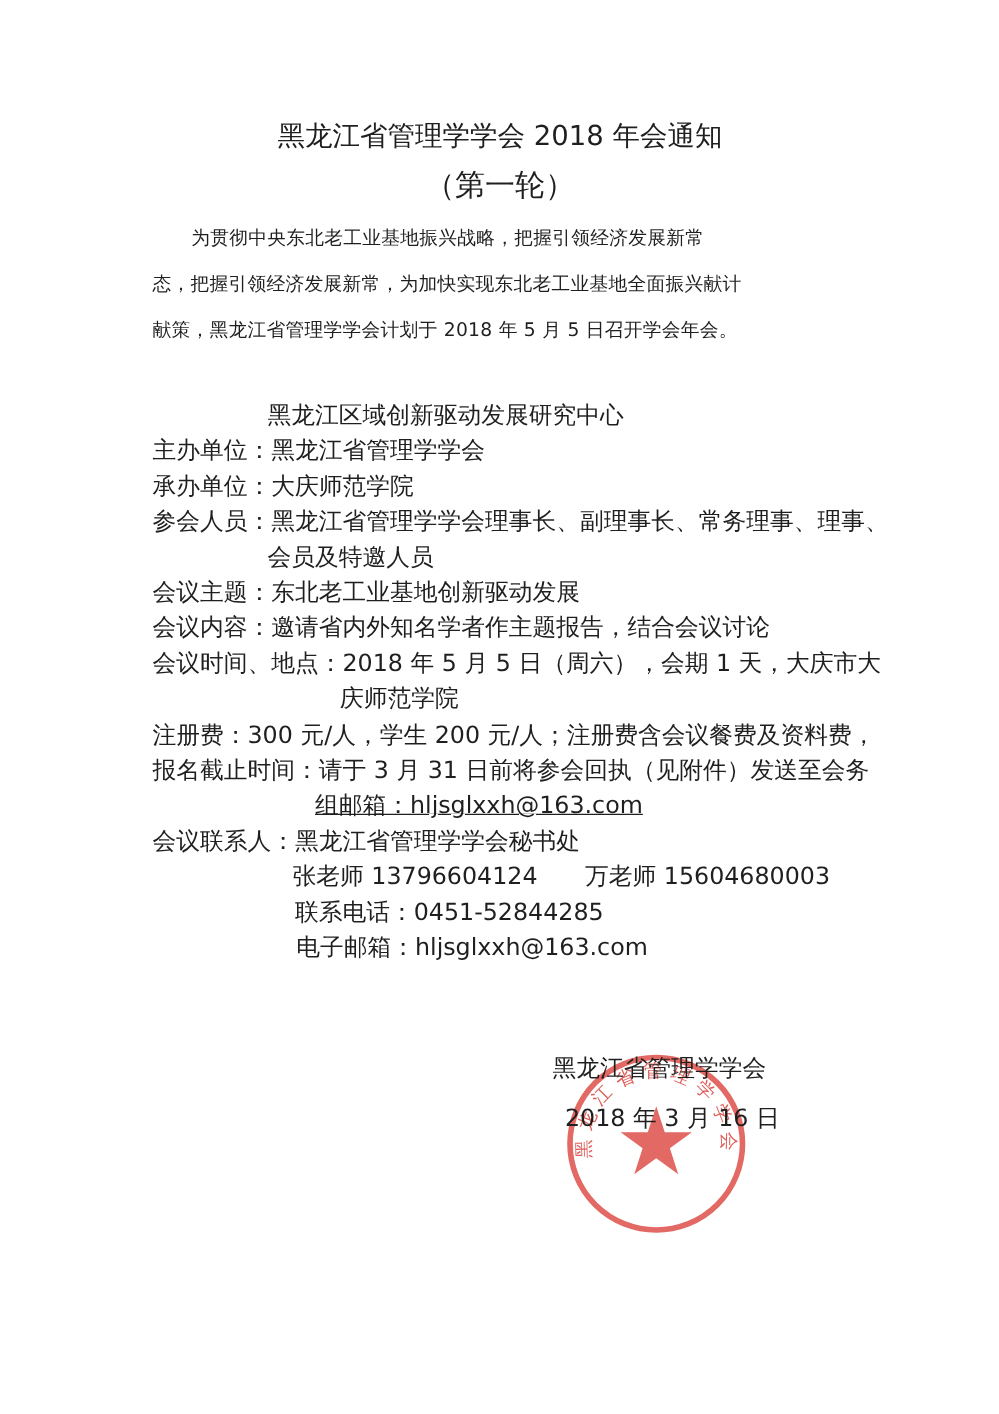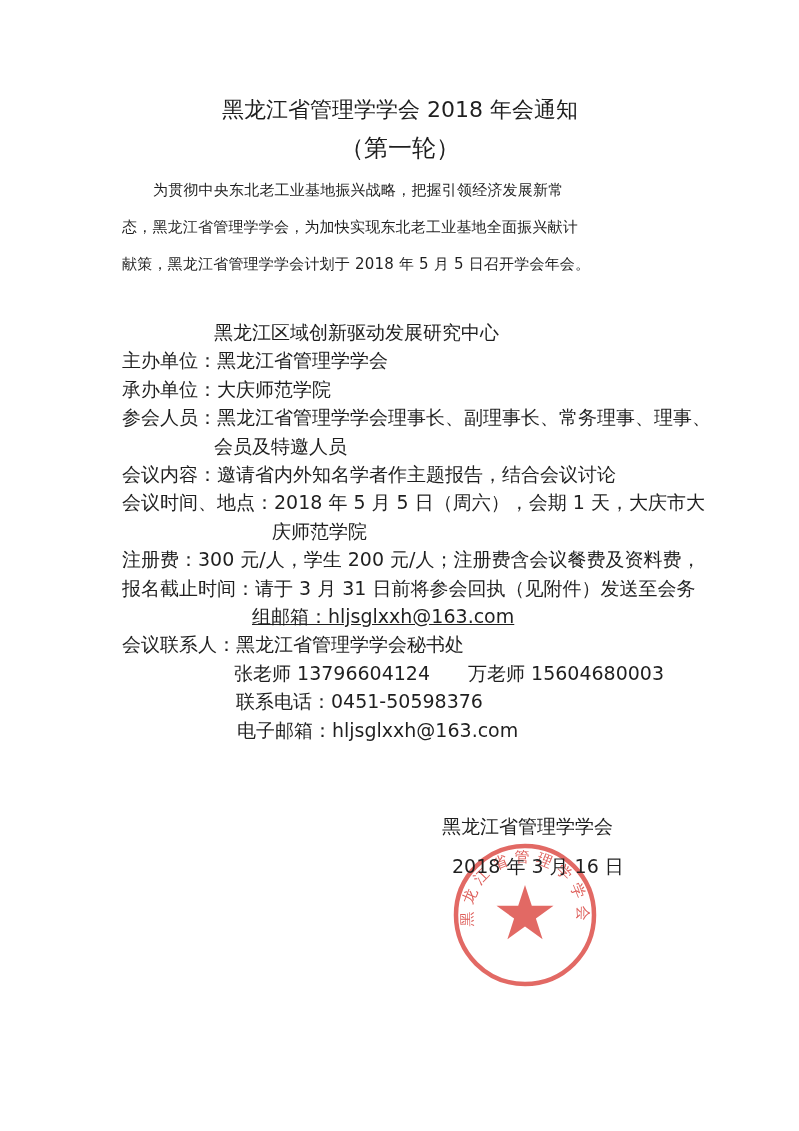--- a/index.html
+++ b/index.html
@@ -80,47 +80,48 @@
     </text>
   </svg>
 
   <div class="content">
 
     <div class="title">黑龙江省管理学学会 2018 年会通知</div>
     <div class="subtitle">（第一轮）</div>
 
     <div class="intro">
       <div class="iline first">为贯彻中央东北老工业基地振兴战略，把握引领经济发展新常</div>
-      <div class="iline">态，黑龙江省管理学学会，为加快实现东北老工业基地全面振兴献计</div>
+      <div class="iline">态，把握引领经济发展新常，为加快实现东北老工业基地全面振兴献计</div>
       <div class="iline">献策，黑龙江省管理学学会计划于 2018 年 5 月 5 日召开学会年会。</div>
     </div>
 
     <div class="list">
       <div class="line ind-92">黑龙江区域创新驱动发展研究中心</div>
       <div class="line">主办单位：黑龙江省管理学学会</div>
 
       <div class="line">承办单位：大庆师范学院</div>
 
       <div class="line">参会人员：黑龙江省管理学学会理事长、副理事长、常务理事、理事、</div>
       <div class="line ind-92">会员及特邀人员</div>
 
+      <div class="line">会议主题：东北老工业基地创新驱动发展</div>
 
       <div class="line">会议内容：邀请省内外知名学者作主题报告，结合会议讨论</div>
 
       <div class="line">会议时间、地点：2018 年 5 月 5 日（周六），会期 1 天，大庆市大</div>
       <div class="line ind-150">庆师范学院</div>
 
       <div class="line">注册费：300 元/人，学生 200 元/人；注册费含会议餐费及资料费，</div>
 
       <div class="line">报名截止时间：请于 3 月 31 日前将参会回执（见附件）发送至会务</div>
       <div class="line ind-130">组邮箱：hljsglxxh@163.com</div>
 
       <div class="line">会议联系人：黑龙江省管理学学会秘书处</div>
       <div class="line ind-112">张老师 13796604124　　万老师 15604680003</div>
-      <div class="line ind-114">联系电话：0451-50598376</div>
+      <div class="line ind-114">联系电话：0451-52844285</div>
       <div class="line ind-115">电子邮箱：hljsglxxh@163.com</div>
     </div>
 
     <div class="signature">
       <div class="sline sig-org">黑龙江省管理学学会</div>
       <div class="sline sig-date">2018 年 3 月 16 日</div>
     </div>
 
   </div>
 </div>

